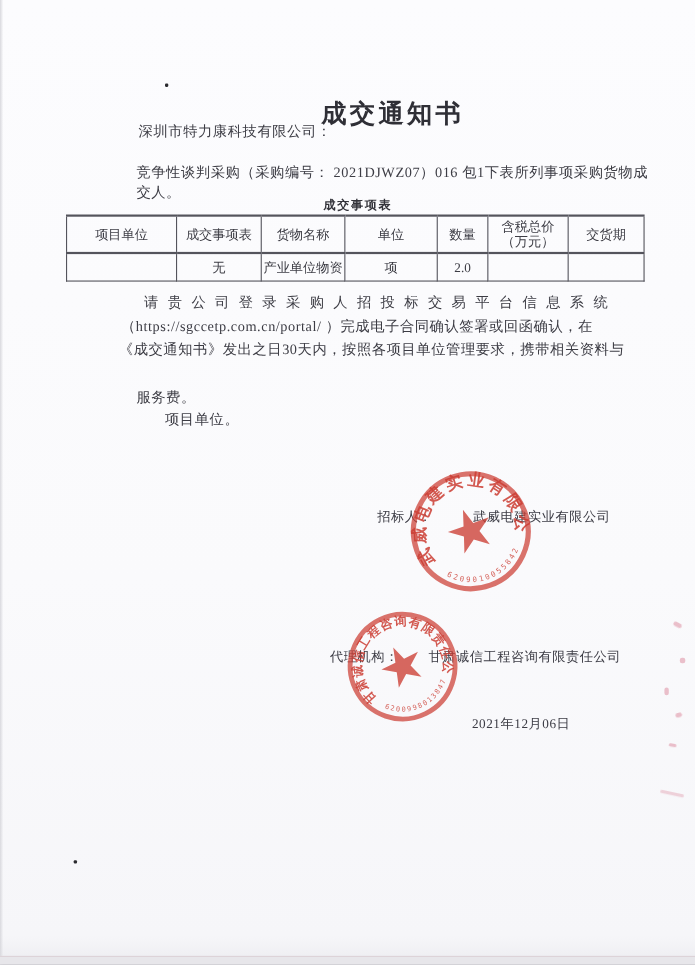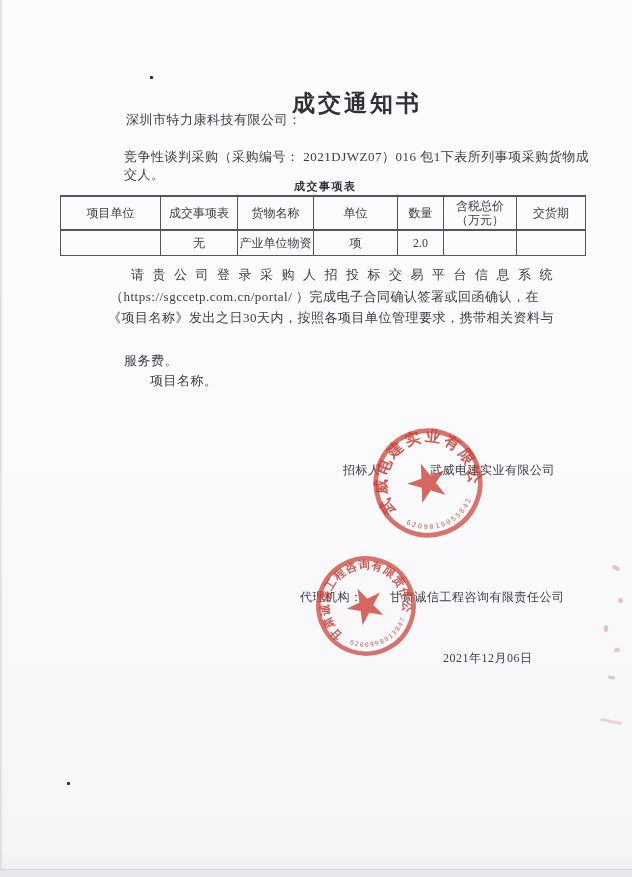--- a/index.html
+++ b/index.html
@@ -81,23 +81,23 @@
       <td>项</td>
       <td>2.0</td>
       <td></td>
       <td></td>
     </tr>
   </tbody>
     </table>
 
   <div class="abs body-line" style="left:110px;top:288px;">（https://sgccetp.com.cn/portal/ ）完成电子合同确认签署或回函确认，在</div>
   <div class="abs spread-line" style="left:131px;top:266px;">请贵公司登录采购人招投标交易平台信息系统</div>
-  <div class="abs body-line" style="left:108px;top:309px;">《项目名称》发出之日30天内，按照各项目单位管理要求，携带相关资料与</div>
+  <div class="abs body-line" style="left:108px;top:309px;">《成交通知书》发出之日30天内，按照各项目单位管理要求，携带相关资料与</div>
   <div class="abs body-line" style="left:124px;top:352px;">服务费。</div>
-  <div class="abs body-line" style="left:150px;top:372px;">项目名称。</div>
+  <div class="abs body-line" style="left:150px;top:372px;">项目单位。</div>
 
   <div class="abs sig-line" style="left:343px;top:462px;">
     <span>招标人：</span>
     <span style="display:inline-block;width:30px;"></span>
     <span>武威电建实业有限公司</span>
   </div>
 
   <div class="seal" style="left:355px;top:410px;width:146px;height:146px;transform:rotate(-20deg);">
     <svg width="146" height="146" viewBox="0 0 140 140">
       <defs>
@@ -131,21 +131,21 @@
       <path d="M70,50 L74.5,63.9 L89,63.8 L77.2,72.3 L81.8,86.2 L70,77.6 L58.2,86.2 L62.8,72.3 L51,63.8 L65.5,63.9 Z" fill="#cc3d33" opacity="0.78"></path>
       <text font-size="11.5" letter-spacing="1" fill="#cc3d33" opacity="0.85" font-family="Liberation Serif, DejaVu Serif, serif" font-weight="bold">
         <textPath href="#s2-top" startOffset="6">甘肃诚信工程咨询有限责任公司</textPath>
       </text>
       <text font-size="6.5" letter-spacing="1.6" fill="#cc3d33" opacity="0.8" font-family="DejaVu Sans Mono, monospace">
         <textPath href="#s2-bot" startOffset="8">6200998013847</textPath>
       </text>
     </svg>
   </div>
 
-  <div class="abs sig-line" style="left:443px;top:650px;">2021年12月06日</div>
+  <div class="abs sig-line" style="left:429px;top:650px;">2021年12月06日</div>
 
   <div class="speck" style="left:150px;top:76px;width:3px;height:3px;"></div>
   <div class="speck" style="left:67px;top:782px;width:3px;height:3px;"></div>
   <div class="smudge" style="left:612px;top:566px;width:8px;height:4px;transform:rotate(28deg);"></div>
   <div class="smudge" style="left:618px;top:598px;width:5px;height:5px;"></div>
   <div class="smudge" style="left:604px;top:625px;width:4px;height:7px;"></div>
   <div class="smudge" style="left:614px;top:648px;width:6px;height:4px;transform:rotate(-15deg);"></div>
   <div class="smudge" style="left:608px;top:676px;width:7px;height:3px;transform:rotate(10deg);"></div>
   <div class="smudge" style="left:600px;top:720px;width:22px;height:3px;transform:rotate(12deg);opacity:0.3;"></div>
 

